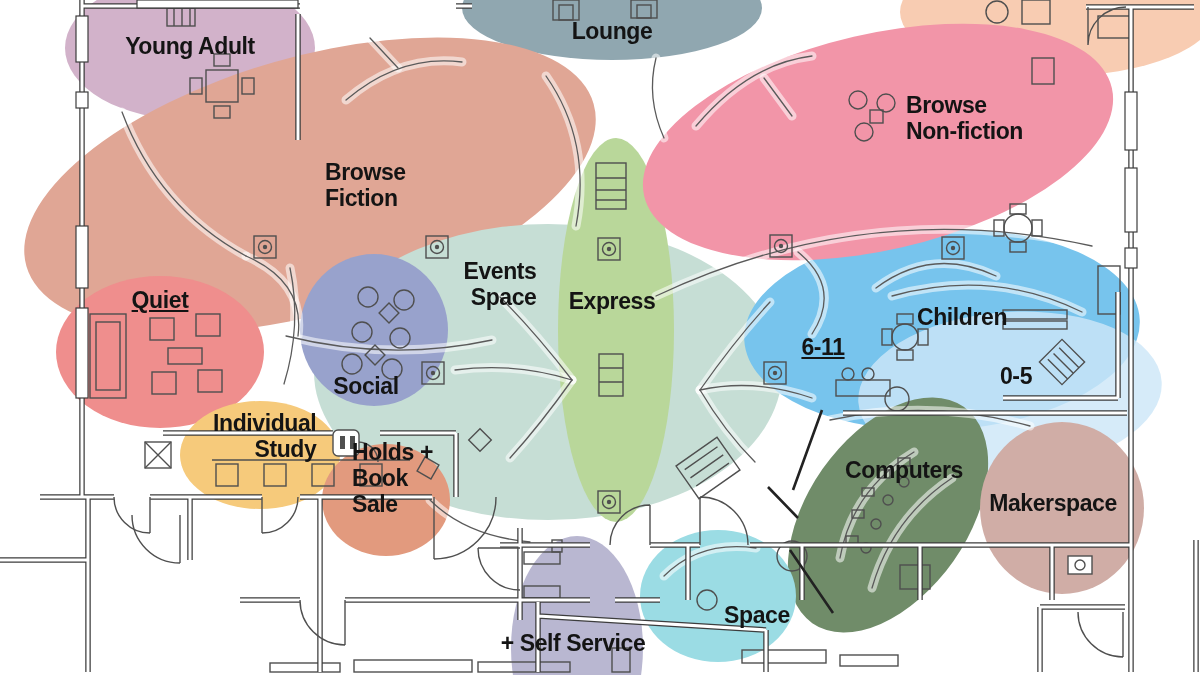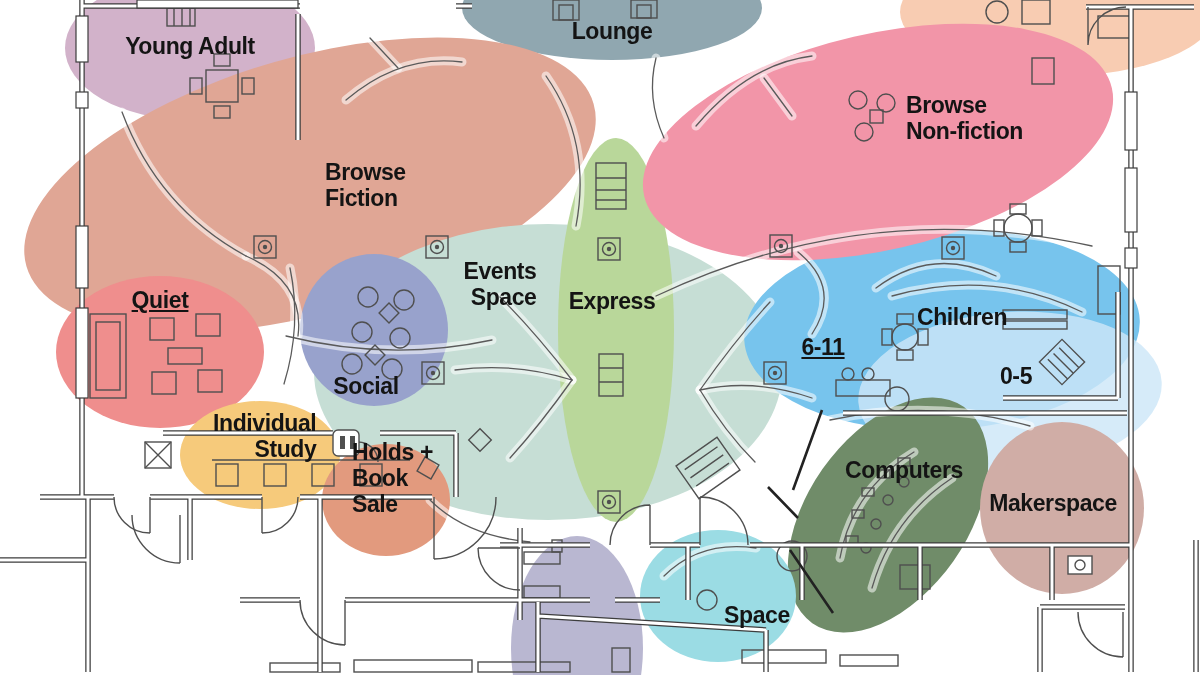--- a/index.html
+++ b/index.html
@@ -378,17 +378,18 @@
     <div>Study</div>
   </div>
   <div class="lbl" style="left:352px;top:439px;">
     <div>Holds +</div>
     <div>Book</div>
     <div>Sale</div>
   </div>
   <div class="lbl center" style="left:904px;top:470px;">Computers</div>
   <div class="lbl center" style="left:1053px;top:503px;">Makerspace</div>
   <div class="lbl center tcenter" style="left:573px;top:643px;">
+    <div>+ Self Service</div>
   </div>
   <div class="lbl center" style="left:757px;top:615px;">Space</div>
 </div>
 
 </div>
 
 </body></html>

